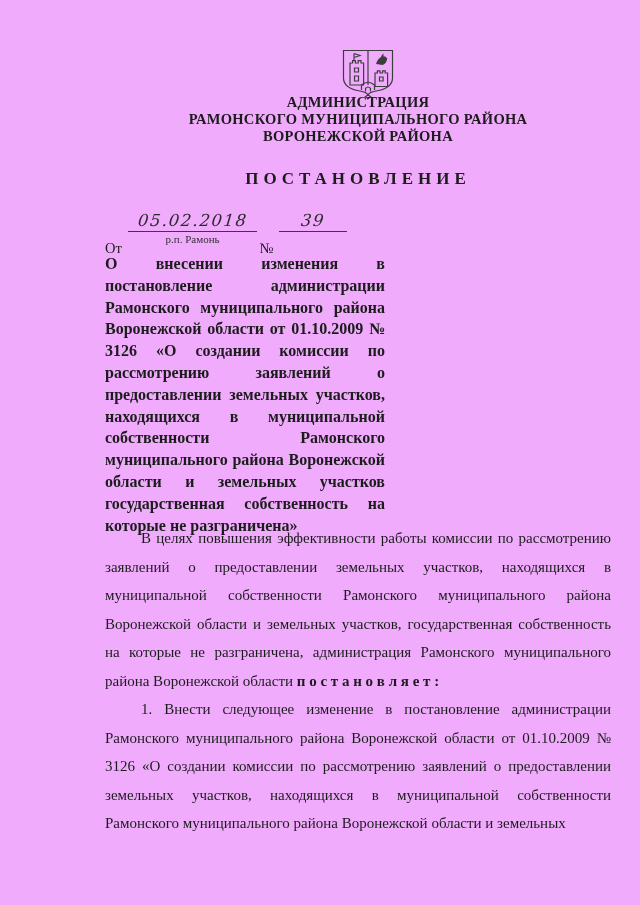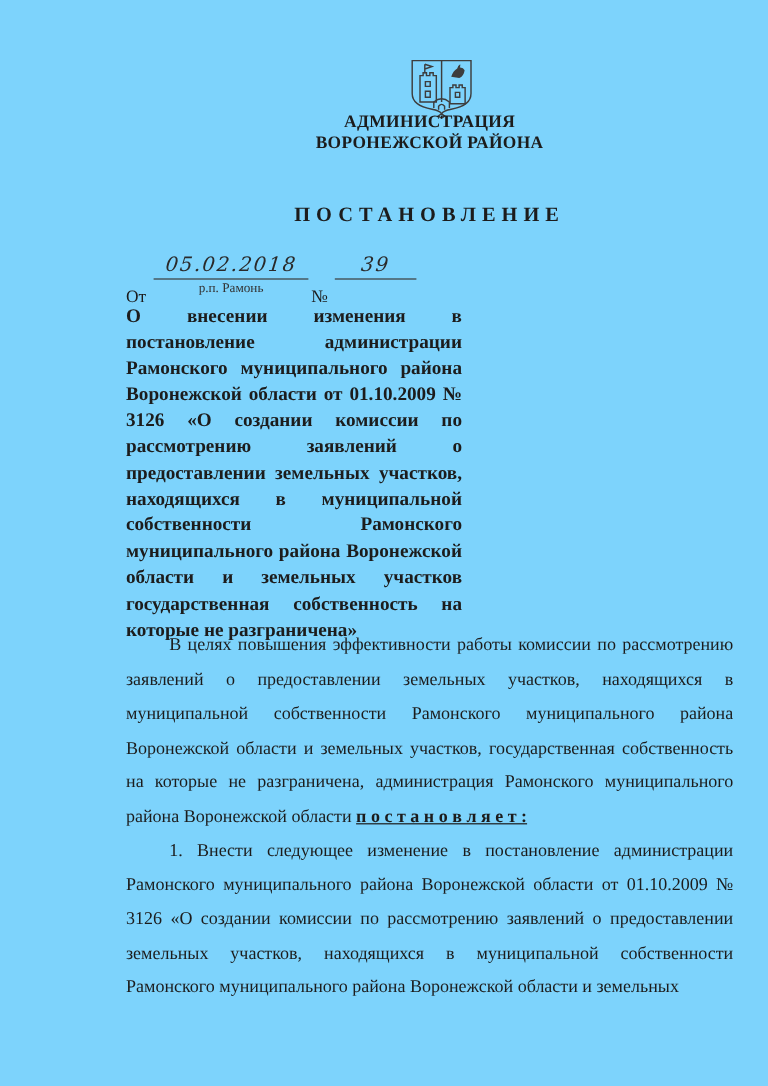--- a/index.html
+++ b/index.html
@@ -1,21 +1,21 @@
 <!DOCTYPE html>
 <html><head>
 <meta charset="utf-8">
 <style>
   html, body { margin: 0; padding: 0; background: #e8e8e8; }
   .page {
     position: relative;
     width: 640px;
     height: 905px;
     margin: 0 auto;
-    background: #7dd3fc;
+    background: #f0abfc;
     font-family: "Liberation Serif", serif;
     color: #1c1c1c;
     overflow: hidden;
   }
 
   
   .emblem {
     position: absolute;
     left: 339px;
     top: 49px;
@@ -111,21 +111,20 @@
     line-height: 28.5px;
     text-align: justify;
   }
   .body-text p {
     margin: 0;
     text-indent: 36px;
   }
   .resolves {
     font-weight: bold;
     white-space: nowrap;
-    text-decoration: underline;
   }
 </style>
 </head>
 <body>
 
 <div class="page">
 
   <div class="emblem">
     <svg width="58" height="50" viewBox="0 0 58 50" fill="none" stroke="#3d3d3d" stroke-width="1.2">
 
@@ -145,20 +144,21 @@
 
       <path d="M22.5 41 v-5 q6.5 -5.5 13 0 v5"></path>
       <path d="M26.5 42.5 v-3 q2.5 -3 5 0 v3"></path>
 
       <path d="M29 45.8 l2.6 1.9 l-2.6 1.9 l-2.6 -1.9 Z"></path>
     </svg>
   </div>
 
   <div class="org-header">
     <div>АДМИНИСТРАЦИЯ</div>
+    <div>РАМОНСКОГО МУНИЦИПАЛЬНОГО РАЙОНА</div>
     <div>ВОРОНЕЖСКОЙ РАЙОНА</div>
   </div>
 
   <div class="doc-type">ПОСТАНОВЛЕНИЕ</div>
 
   <div class="date-row">
     <span class="lbl">От</span>
     <span class="field">
       <span class="line"><span class="hand">05.02.2018</span></span>
       <span class="place">р.п. Рамонь</span>

